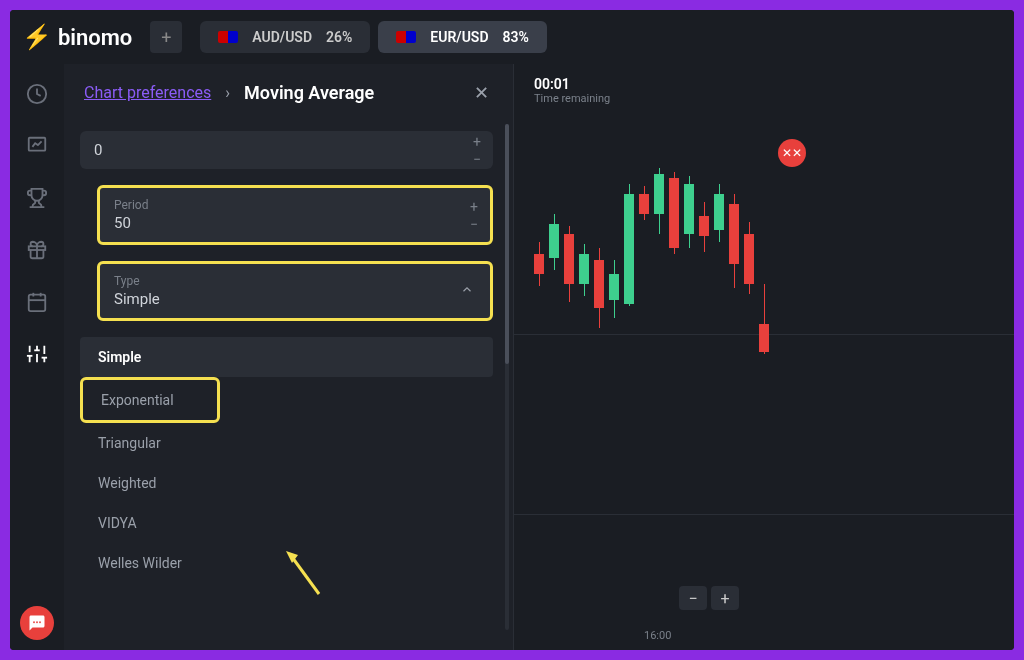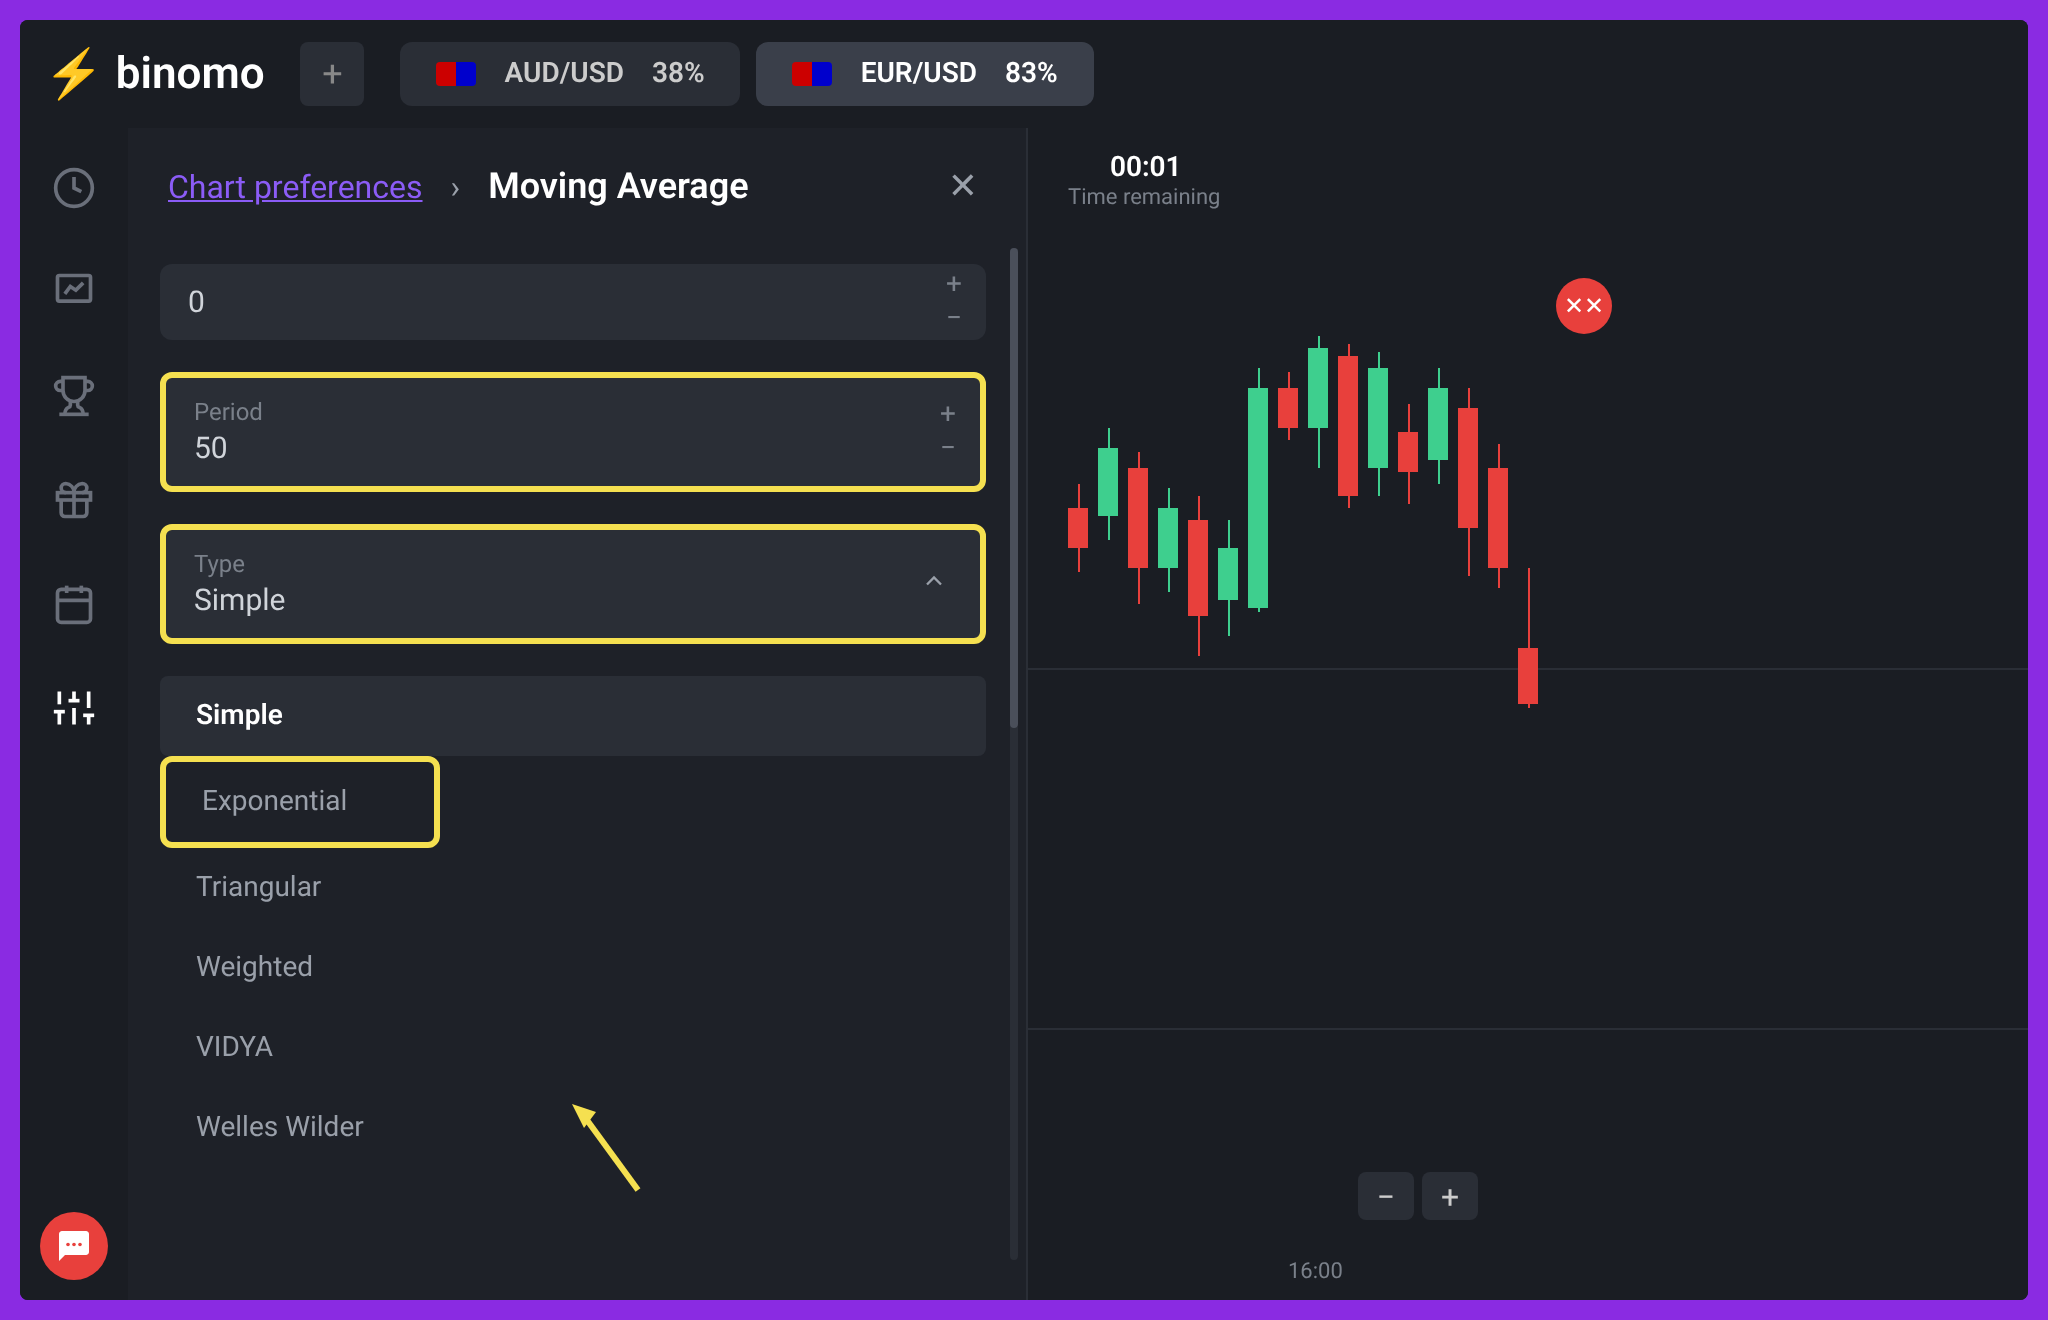--- a/index.html
+++ b/index.html
@@ -175,20 +175,21 @@
     }
     .input-box {
       background: #2a2e36;
       border-radius: 6px;
       padding: 10px 14px;
       margin-bottom: 16px;
       position: relative;
     }
     .input-box.highlighted {
       border: 3px solid #f5e050;
+      margin-left: 17px;
     }
     .input-label {
       color: #7a808a;
       font-size: 12px;
       margin-bottom: 2px;
     }
     .input-value {
       color: #d0d4da;
       font-size: 15px;
     }
@@ -274,21 +275,20 @@
     }
     .time-display {
       position: absolute;
       left: 20px;
       top: 12px;
     }
     .time-value {
       color: #fff;
       font-size: 14px;
       font-weight: 600;
-      margin-left: 21px;
     }
     .time-label {
       color: #7a808a;
       font-size: 11px;
     }
     .close-marker {
       position: absolute;
       right: 208px;
       top: 75px;
       width: 28px;
@@ -369,21 +369,21 @@
   <div class="header">
     <div class="logo">
       <span class="logo-icon">⚡</span>
       <span>binomo</span>
     </div>
     <div class="add-btn">+</div>
     <div class="pair-tabs">
       <div class="pair-tab">
         <span class="pair-flag"></span>
         <span class="pair-name">AUD/USD</span>
-        <span class="pair-pct">38%</span>
+        <span class="pair-pct">26%</span>
       </div>
       <div class="pair-tab active">
         <span class="pair-flag"></span>
         <span class="pair-name">EUR/USD</span>
         <span class="pair-pct">83%</span>
       </div>
     </div>
   </div>
 
   <div class="main">

